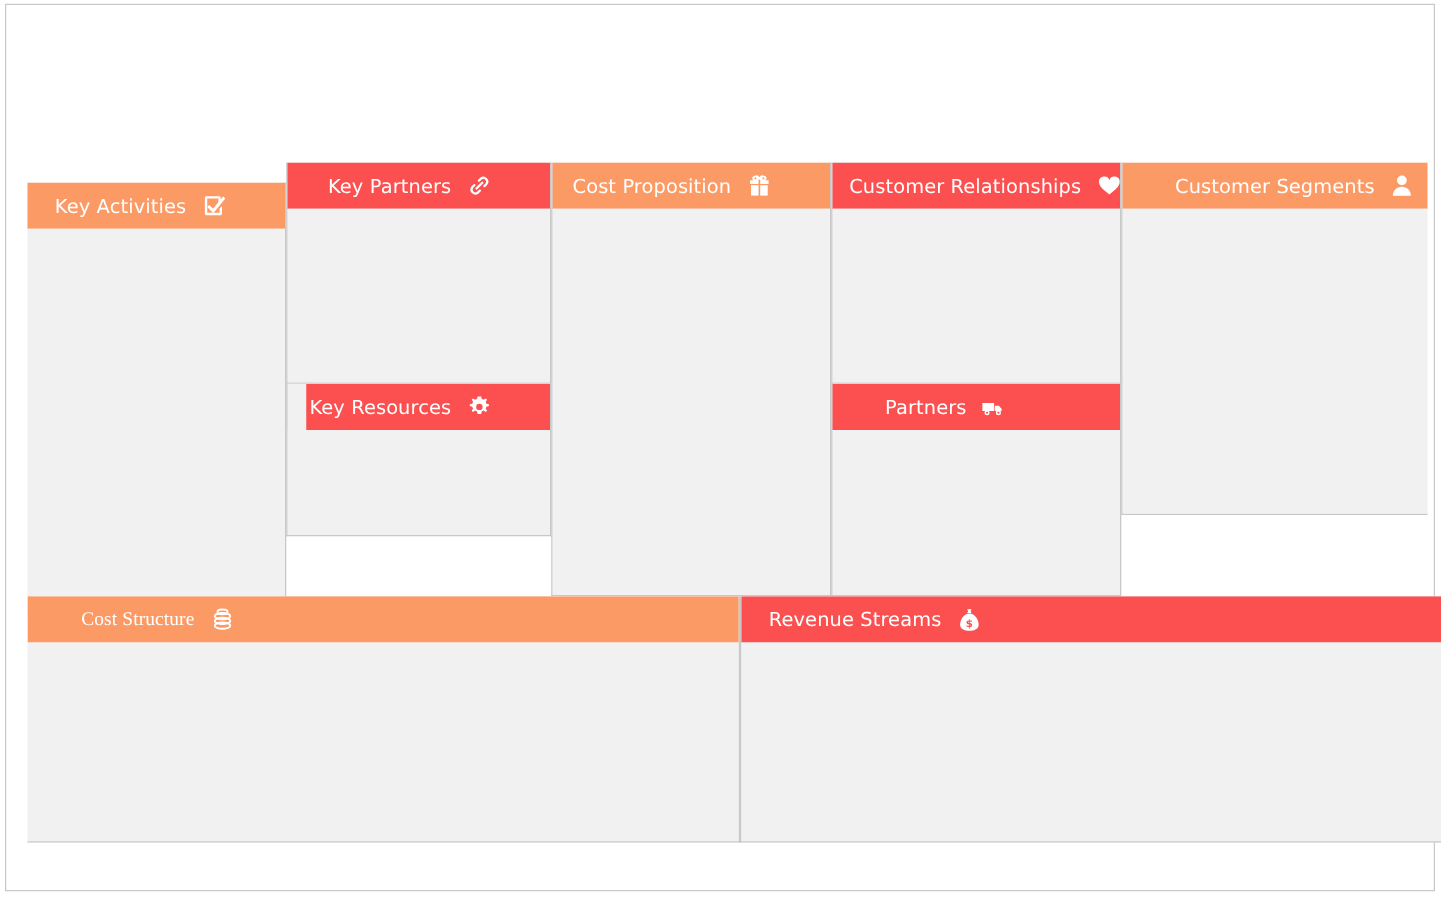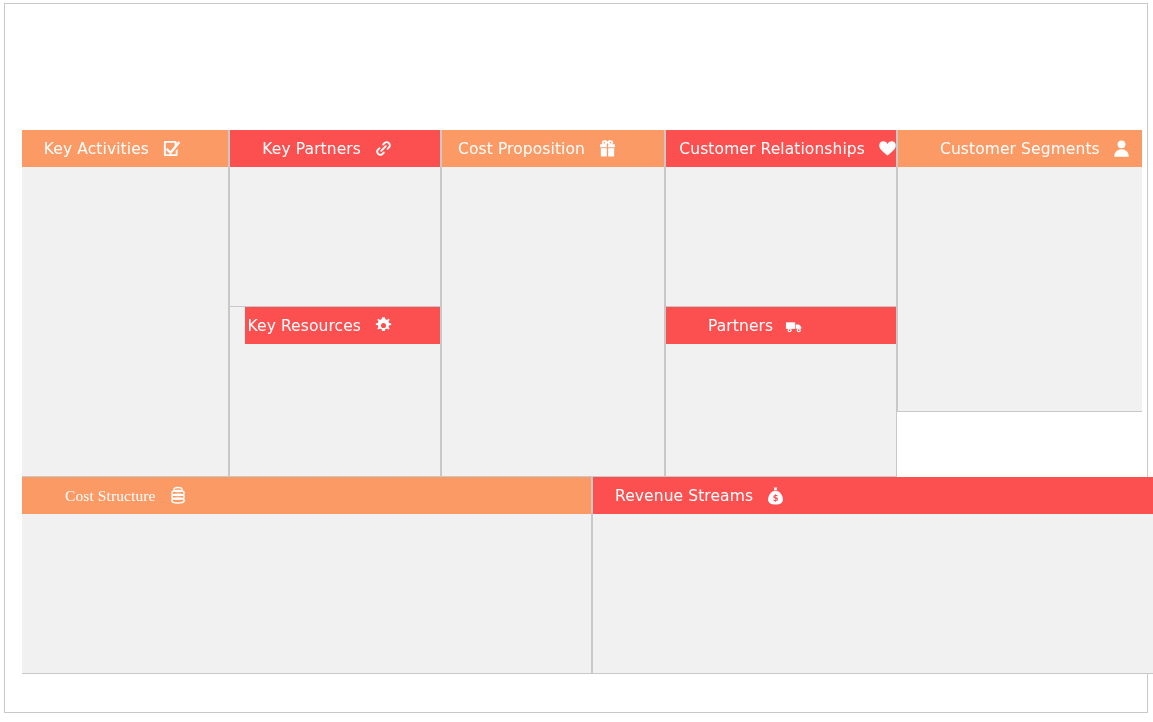--- a/index.html
+++ b/index.html
@@ -120,21 +120,21 @@
     overflow: hidden;
   }
 </style>
 </head>
 <body>
 
 <div id="page-frame">
 
   <div id="canvas-grid">
 
-    <div class="col" style="left:0px; width:207px; top:0; height:446px;">
+    <div class="col" style="left:0px; width:207px; top:16px; height:446px;">
       <div class="cell no-left" style="top:0; height:347px;">
         <div class="cell-header orange align-right">
           <div class="hdr-inner">
             <span class="hdr-label">Key Activities</span>
             <span class="hdr-icon">
               <svg width="19" height="19" viewBox="0 0 20 20">
                 <path d="M2 3.2 A1.2 1.2 0 0 1 3.2 2 h11 a1.2 1.2 0 0 1 1.2 1.2 v4.2 l-2 2.4 V4 H4 v12 h10.4 v-3.3 l2-2.4 v6.5 A1.2 1.2 0 0 1 15.2 18 H3.2 A1.2 1.2 0 0 1 2 16.8 Z" fill="#ffffff"></path>
                 <path d="M5.6 9.4 L8.9 12.6 L17.4 2.3 L19.2 3.9 L9.1 16.4 L4 11.2 Z" fill="#ffffff"></path>
               </svg>
             </span>
@@ -156,21 +156,21 @@
                   <path d="M10.4 14.2 L8.6 16 A3.3 3.3 0 0 1 4 11.4 L5.8 9.6"></path>
                   <path d="M9.6 5.8 L11.4 4 A3.3 3.3 0 0 1 16 8.6 L14.2 10.4"></path>
                 </g>
               </svg>
             </span>
           </div>
         </div>
         <div class="cell-body"></div>
       </div>
 
-      <div class="cell" style="top:177px; height:170px;padding-left:16px;">
+      <div class="cell" style="top:177px; height:122px;padding-left:16px;">
         <div class="cell-header red align-right">
           <div class="hdr-inner">
             <span class="hdr-label">Key Resources</span>
             <span class="hdr-icon">
               <svg width="19" height="19" viewBox="0 0 20 20">
                 <path fill="#ffffff" d="M10 1.3 l1.5 0 .45 2.1 a6.8 6.8 0 0 1 1.65 .69 l1.8-1.2 1.06 1.06 -1.2 1.8 a6.8 6.8 0 0 1 .69 1.65 l2.1 .45 0 1.5 -2.1 .45 a6.8 6.8 0 0 1 -.69 1.65 l1.2 1.8 -1.06 1.06 -1.8-1.2 a6.8 6.8 0 0 1 -1.65 .69 l-.45 2.1 -1.5 0 -1.5 0 -.45-2.1 a6.8 6.8 0 0 1 -1.65-.69 l-1.8 1.2 -1.06-1.06 1.2-1.8 a6.8 6.8 0 0 1 -.69-1.65 l-2.1-.45 0-1.5 2.1-.45 a6.8 6.8 0 0 1 .69-1.65 l-1.2-1.8 1.06-1.06 1.8 1.2 a6.8 6.8 0 0 1 1.65-.69 l.45-2.1 Z"></path>
                 <circle cx="10" cy="10" r="2.7" fill="#fc5050"></circle>
               </svg>
             </span>
           </div>

